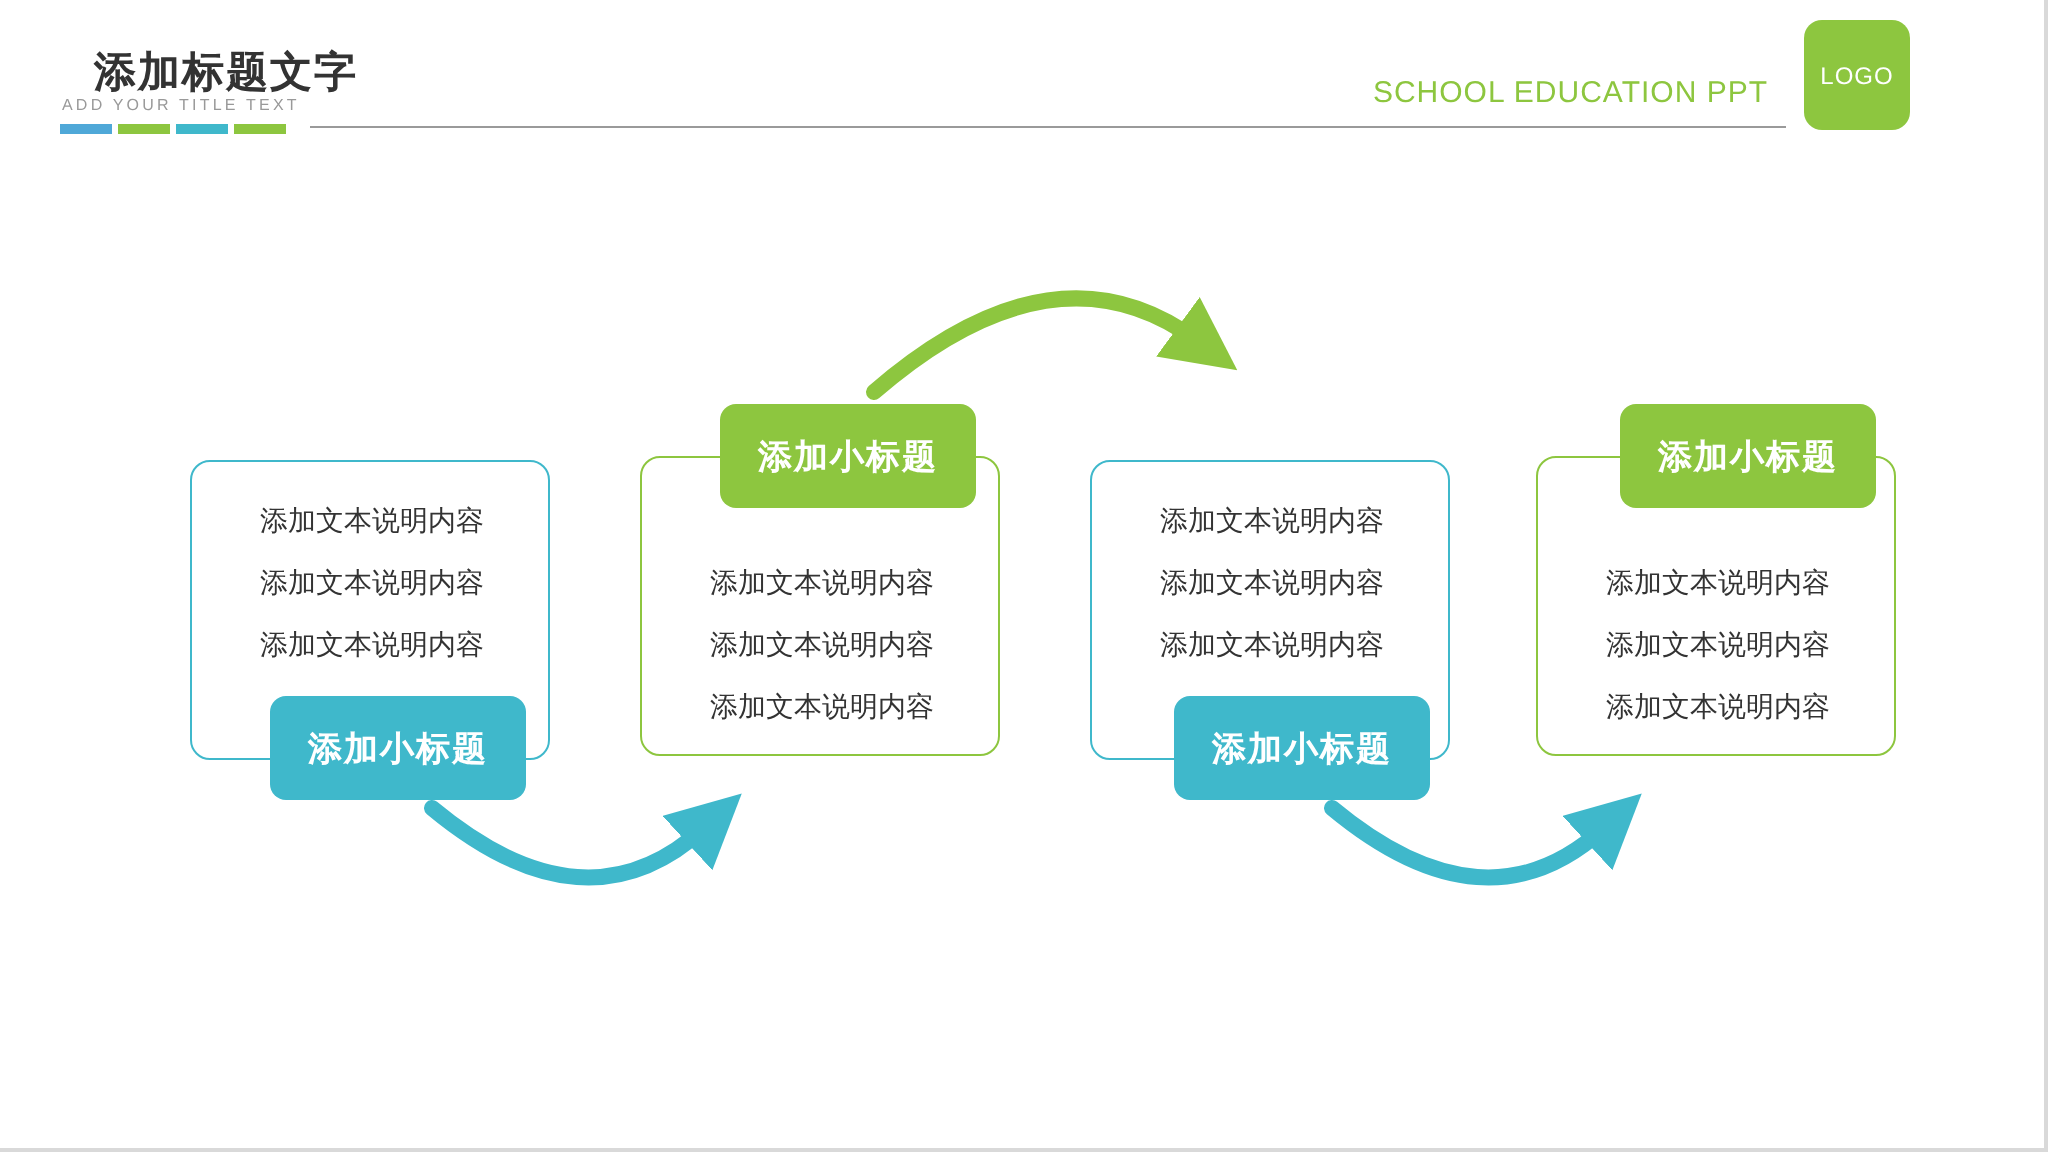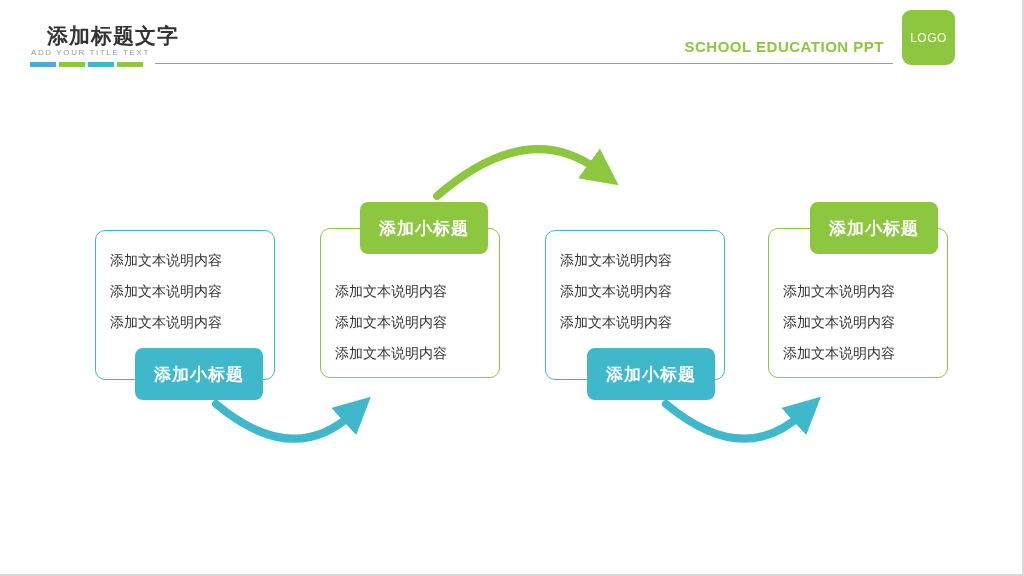--- a/index.html
+++ b/index.html
@@ -34,39 +34,40 @@
   .seg-blue  { background: #4FA8D8; }
   .seg-green { background: #8DC63F; }
   .seg-teal  { background: #3FB8CB; }
 
   .header-divider {
     position: absolute; left: 155px; top: 63px;
     width: 738px; height: 1px; background: #9a9a9a;
   }
   .brand-text {
     position: absolute; top: 38px; right: 138px;
-    font-size: 15px; font-weight: bold; color: #8DC63F;
+    font-size: 15px; font-weight: normal; color: #8DC63F;
     letter-spacing: 0.5px;
   }
   .logo-badge {
     position: absolute; top: 10px; left: 902px;
     width: 53px; height: 55px; border-radius: 9px;
     background: #8DC63F; color: #ffffff;
     font-size: 12px; font-weight: normal;
     display: flex; align-items: center; justify-content: center;
     letter-spacing: 0.5px;
   }
 
   
   .content-box {
     position: absolute;
     width: 180px; height: 150px;
     background: #ffffff;
     border-radius: 10px;
     padding: 14px 12px 0 14px;
+    text-align: center;
   }
   .content-box.teal-border  { border: 1px solid #3FB8CB; }
   .content-box.green-border { border: 1px solid #8DC63F; }
   .content-box .line {
     font-size: 14px; color: #333333; line-height: 31px;
     white-space: nowrap;
   }
   .content-box.label-top { padding-top: 47px; }
 
   #box1 { left:  95px; top: 230px; }

